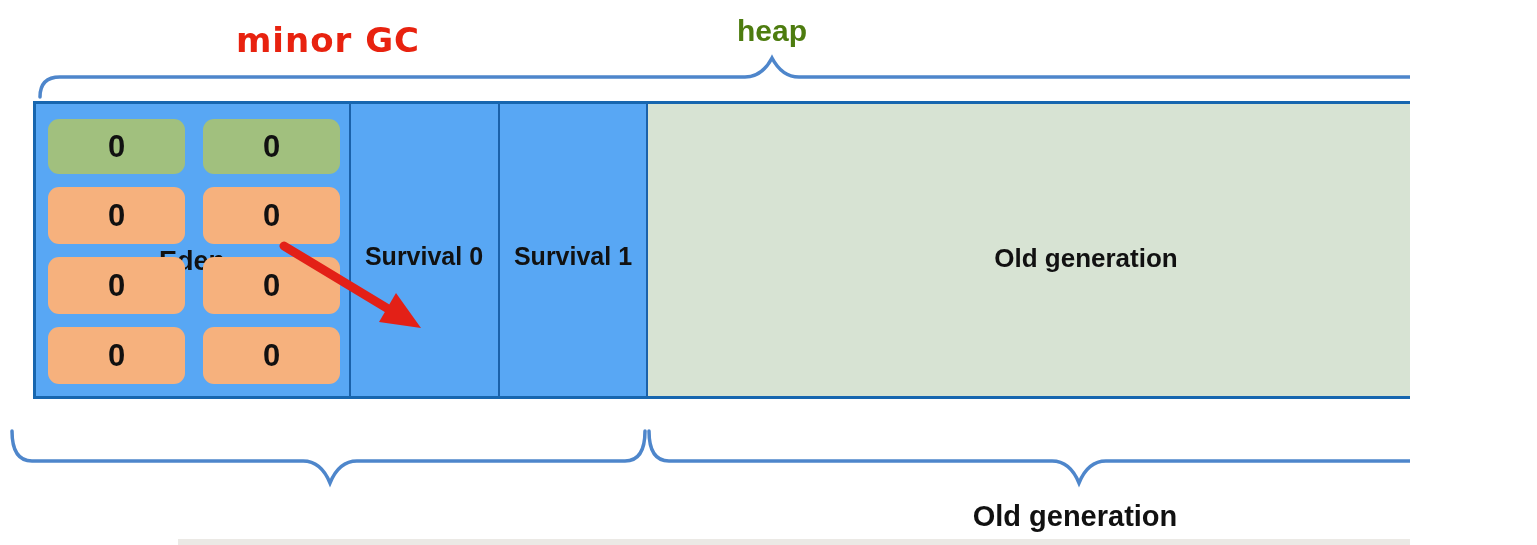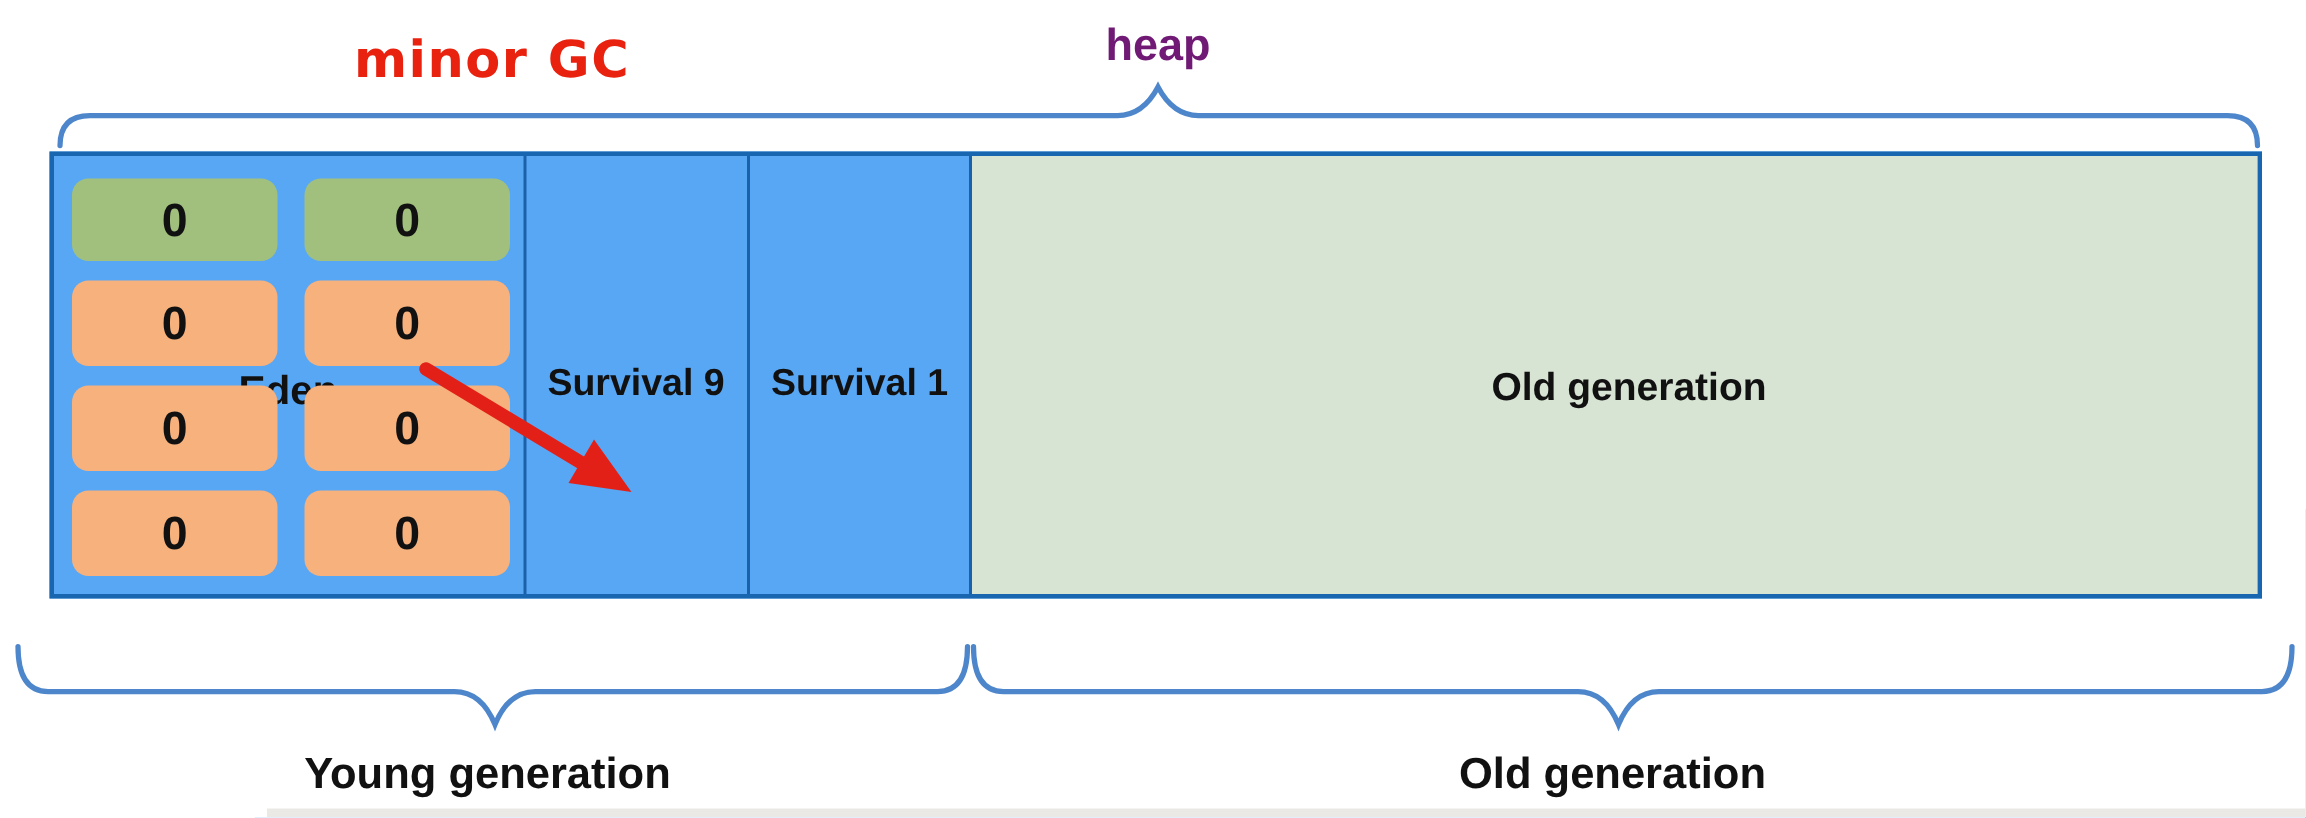--- a/index.html
+++ b/index.html
@@ -1,35 +1,35 @@
 <!DOCTYPE html>
 <html><head>
 <meta charset="utf-8">
 <style>
   html,body { margin:0; padding:0; background:#ffffff; }
   #stage {
     position: relative;
-    width: 1537px;
+    width: 1410px;
     height: 545px;
     background: #ffffff;
     font-family: "Liberation Sans", sans-serif;
     overflow: hidden;
   }
 
   
   .ann { position:absolute; font-weight:bold; text-align:center; white-space:nowrap; }
   #minor-gc-label {
     left: 233px; top: 20px; width: 190px;
     font-size: 34px; color: #e8220f;
     font-family: "DejaVu Sans", sans-serif;
     letter-spacing: 1px;
   }
   #heap-label {
     left: 697px; top: 14px; width: 150px;
-    font-size: 30px; color: #701a75;
+    font-size: 30px; color: #4d7c0f;
   }
 
   
   #heap-rect {
     position: absolute;
     left: 33px; top: 101px;
     width: 1469px; height: 292px;
     background: #58a7f4;
     border: 3px solid #1766af;
   }
@@ -126,27 +126,26 @@
       <div class="slot orange">0</div>
       <div class="slot orange">0</div>
       <div class="slot orange">0</div>
     </div>
 
     <div class="divider" id="divider-s0"></div>
     <div class="divider" id="divider-s1"></div>
 
     <div id="old-section"></div>
 
-    <div class="section-label" id="survival0-label">Survival 9</div>
+    <div class="section-label" id="survival0-label">Survival 0</div>
     <div class="section-label" id="survival1-label">Survival 1</div>
     <div class="section-label" id="old-gen-section-label">Old generation</div>
   </div>
 
   <svg class="overlay" id="arrow-overlay" width="1537" height="545" viewBox="0 0 1537 545">
     <line x1="284" y1="246" x2="390" y2="310" stroke="#e32017" stroke-width="9" stroke-linecap="round"></line>
     <polygon points="421,328 379,322 396,293" fill="#e32017"></polygon>
   </svg>
 
-  <div class="ann" id="young-gen-label">Young generation</div>
   <div class="ann" id="old-gen-bottom-label">Old generation</div>
 
   <div id="bottom-strip"></div>
 </div>
 
 </body></html>

